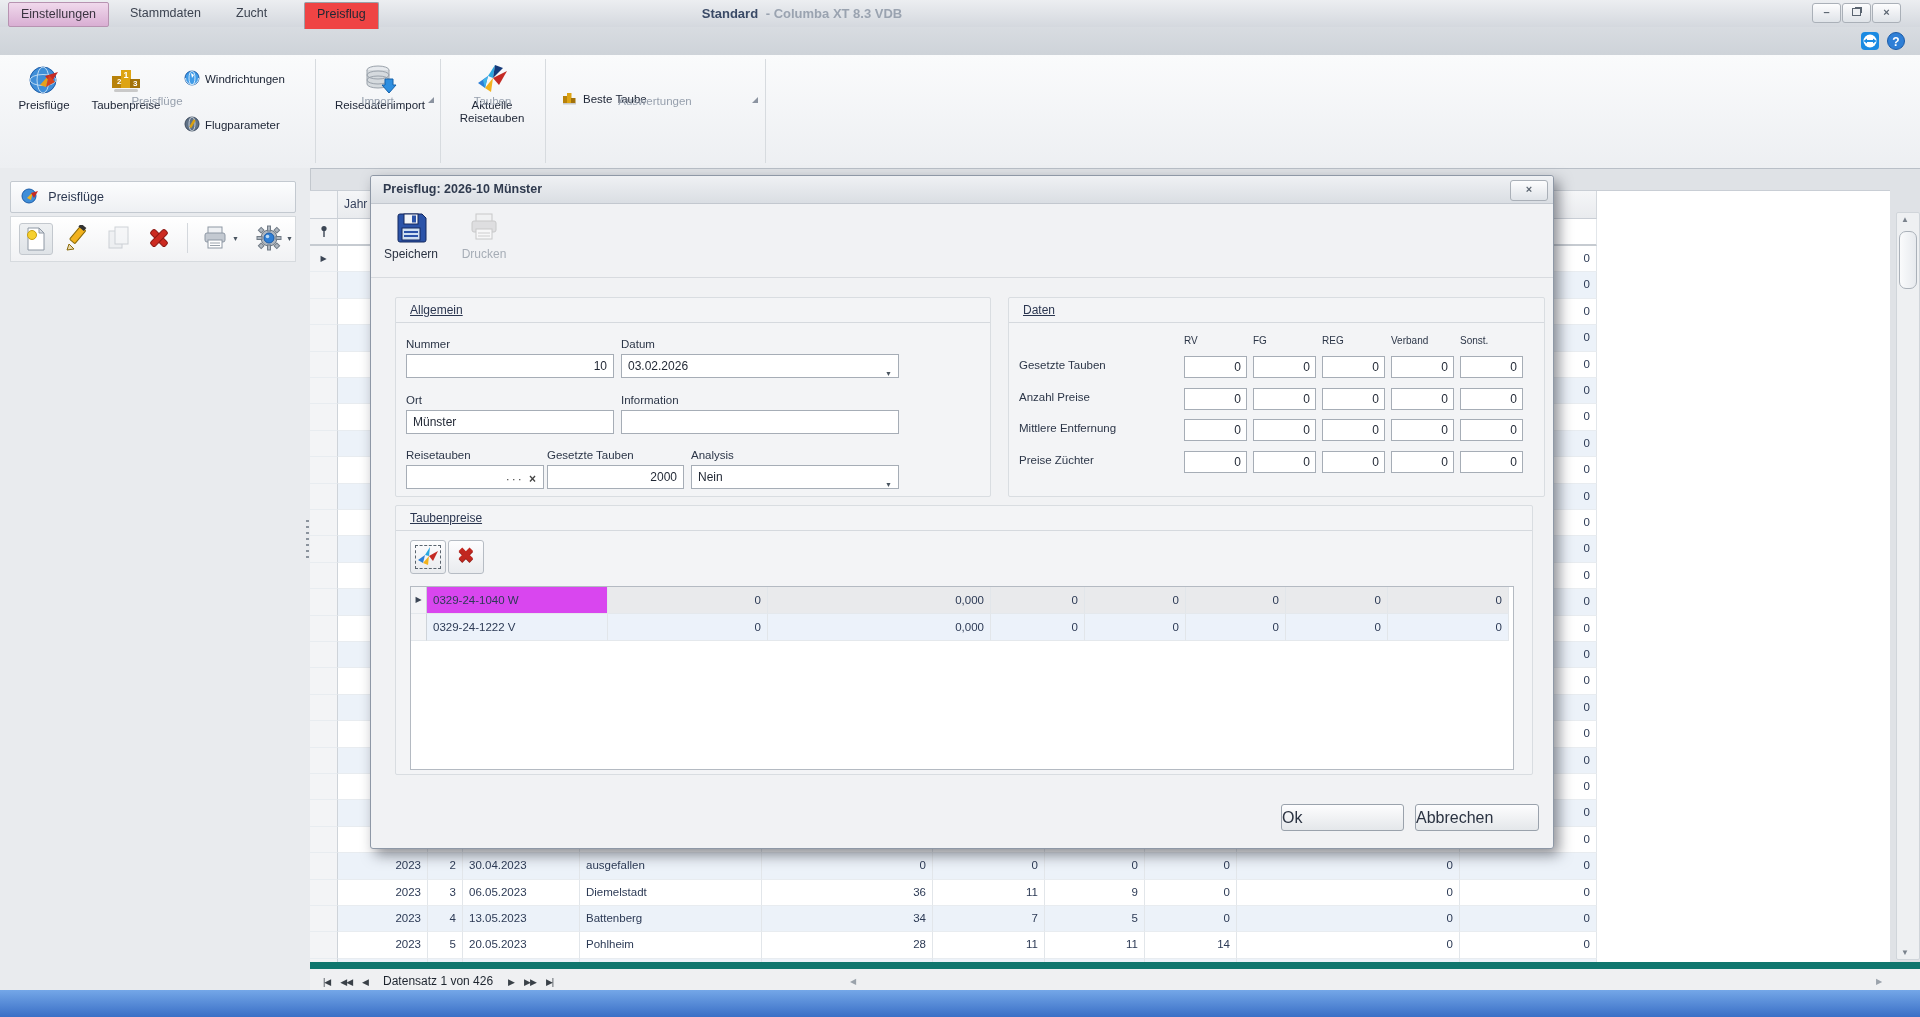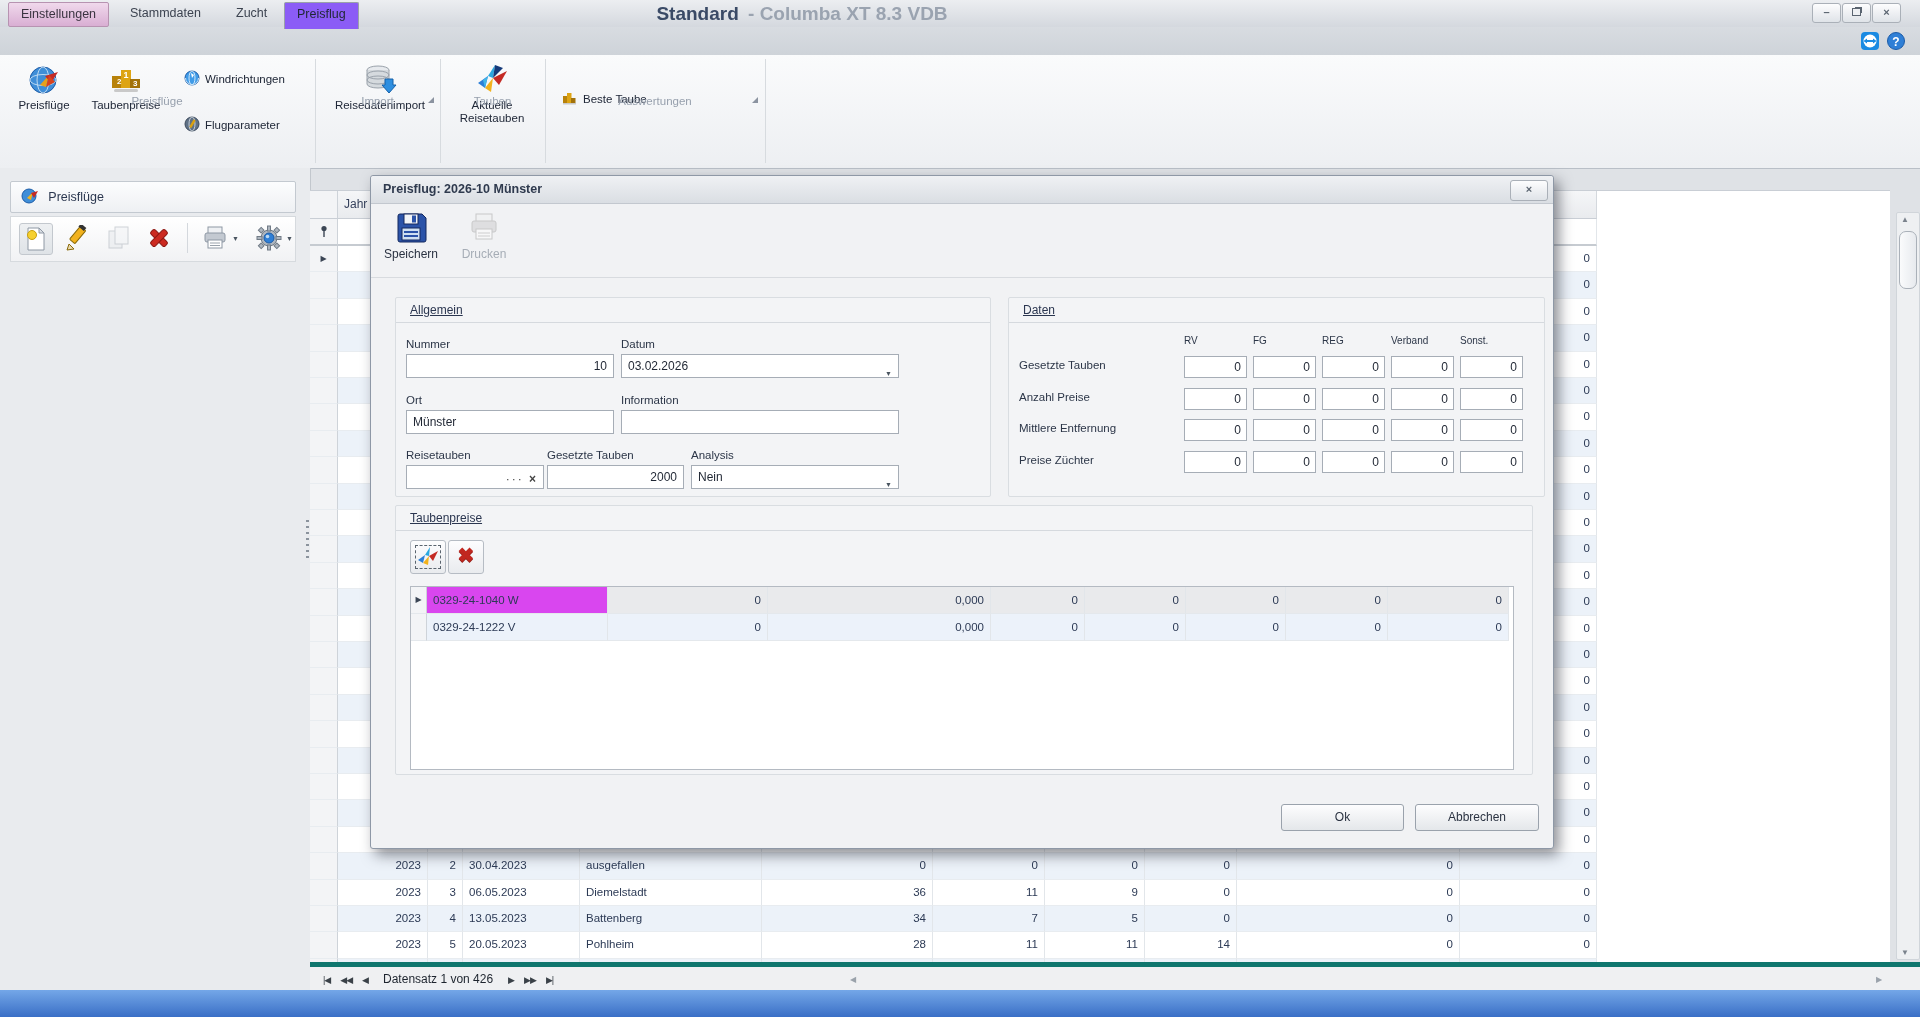--- a/index.html
+++ b/index.html
@@ -1,33 +1,33 @@
 <!DOCTYPE html>
 <html><head>
 <meta charset="utf-8">
 <style>
   html,body{margin:0;padding:0;}
   body{font-family:"Liberation Sans",sans-serif;width:1920px;height:1017px;overflow:hidden;background:#dfe2e6;position:relative;font-size:12px;color:#2c3648;}
   #stage{position:absolute;inset:0;width:1920px;height:1017px;overflow:hidden;}
   .abs{position:absolute;}
   
   #titlebar{left:0;top:0;width:1920px;height:27px;background:linear-gradient(#eceef1,#d4d8de);}
-  #app-title{left:0;top:0;width:1604px;height:27px;text-align:center;line-height:27px;font-size:19px;}
+  #app-title{left:0;top:0;width:1604px;height:27px;text-align:center;line-height:27px;font-size:13px;}
   #app-title .t1{font-weight:bold;color:#3a4a66;}
   #app-title .t2{color:#9aa3b0;font-weight:bold;margin-left:4px;}
   .winbtn{top:3px;width:27px;height:18px;border:1px solid #aab0b8;border-radius:3px;background:linear-gradient(#fdfdfe,#dfe3e8);color:#5a6470;text-align:center;line-height:16px;font-size:11px;font-weight:bold;cursor:pointer;}
   #btn-min{left:1812px;} #btn-max{left:1842px;} #btn-close{left:1872px;}
   #btn-max .sq{display:inline-block;width:7px;height:6px;border:1px solid #5a6470;background:#eef0f3;margin-top:4px;box-shadow:2px -2px 0 -1px #5a6470;}
   #logo{left:8px;top:3px;width:22px;height:20px;}
   
   #tabrow{left:0;top:27px;width:1920px;height:28px;background:linear-gradient(#d8dce1,#ced3d9);}
   .tab{top:2px;height:23px;line-height:23px;padding:0 12px;font-size:12.5px;color:#3c4350;cursor:pointer;}
   #tab-einstellungen{left:8px;background:linear-gradient(#f0d9ec,#d9aed3);border:1px solid #b793b1;border-radius:2px;color:#3a3440;}
   #tab-stammdaten{left:118px;} #tab-zucht{left:224px;}
-  #tab-preisflug{left:284px;top:2px;height:26px;background:#8b5cf6;border:1px solid #9aa1a9;border-bottom:none;border-radius:2px 2px 0 0;color:#1f2733;}
+  #tab-preisflug{left:304px;top:2px;height:26px;background:#ef4444;border:1px solid #9aa1a9;border-bottom:none;border-radius:2px 2px 0 0;color:#1f2733;}
   #tr-icon1{left:1860px;top:31px;width:20px;height:20px;cursor:pointer;}
   #tr-icon2{left:1886px;top:31px;width:20px;height:20px;cursor:pointer;}
   
   #ribbon{left:0;top:55px;width:1920px;height:113px;background:linear-gradient(#fafbfc,#edeff2);border-bottom:1px solid #b9bfc7;}
   .rib-sep{top:4px;width:1px;height:104px;background:#d7dbdf;}
   .rib-group-label{top:93px;height:16px;line-height:16px;text-align:center;color:#97a0ad;font-size:11.5px;}
   .launcher{top:97px;width:0;height:0;border-left:6px solid transparent;border-bottom:6px solid #8b93a0;cursor:pointer;}
   .bigitem{top:4px;width:84px;height:88px;text-align:center;cursor:pointer;border-radius:3px;}
   .bigitem .ic{margin:4px auto 2px;width:34px;height:34px;}
   .bigitem .lbl{font-size:11.5px;color:#202838;line-height:13px;}
@@ -59,21 +59,21 @@
   .grow.data>div{line-height:25px;}
   .grow.alt>div{background:#ecf2f9;}
   .grow .mk{background:#f3f4f6 !important;border-right:1px solid #ced3d9 !important;color:#3b4554;font-size:8px;text-align:center;padding:0;}
   .cr{text-align:right;} .cl{text-align:left;}
   
   #vscroll{left:1896px;top:212px;width:22px;height:746px;background:#eef0f2;border:1px solid #d0d5da;border-radius:2px;}
   #vs-up{position:absolute;left:4px;top:2px;font-size:8px;color:#7a828c;}
   #vs-dn{position:absolute;left:4px;bottom:2px;font-size:8px;color:#7a828c;}
   #vs-thumb{position:absolute;left:2px;top:18px;width:16px;height:56px;background:linear-gradient(90deg,#fafbfc,#e7eaee);border:1px solid #aab1b9;border-radius:7px;}
   
-  #navstrip{left:310px;top:962px;width:1610px;height:28px;background:#eff0f2;border-top:5px solid #0f766e;}
+  #navstrip{left:310px;top:962px;width:1610px;height:28px;background:#eff0f2;border-top:7px solid #0f766e;}
   .navbtn{display:inline-block;margin:0 5px;font-size:9px;color:#3a4148;cursor:pointer;letter-spacing:-1px;}
   #nav-label{display:inline-block;font-size:12px;color:#1d242e;margin:0 10px;}
   #navstrip .inner{position:absolute;left:8px;top:5px;white-space:nowrap;}
   #hs-left{position:absolute;left:540px;top:8px;font-size:8px;color:#9aa2ab;}
   #hs-right{position:absolute;left:1566px;top:8px;font-size:8px;color:#9aa2ab;}
   
   #statusbar{left:0;top:990px;width:1920px;height:27px;background:linear-gradient(#74a7e8,#3a6fc6);}
   
   #dialog{left:370px;top:175px;width:1182px;height:672px;background:#f1f2f4;border:1px solid #8e98a6;border-radius:3px;box-shadow:5px 6px 14px rgba(45,50,60,.55);}
   #dlg-titlebar{position:absolute;left:0;top:0;width:100%;height:27px;background:linear-gradient(#eff1f4,#dadee3);border-bottom:1px solid #c3c8cf;border-radius:3px 3px 0 0;}
@@ -105,21 +105,21 @@
   .tpbtn .bigx{position:absolute;left:0;top:2px;width:100%;text-align:center;font-size:20px;font-weight:bold;color:#c1271f;text-shadow:0 1px 0 #8e1812;}
   #tp-table{position:absolute;left:14px;top:80px;width:1104px;height:184px;background:#fff;border:1px solid #b4bac2;box-sizing:border-box;overflow:hidden;}
   .tprow{display:grid;grid-template-columns:16px 181px 160px 223px 94px 101px 100px 102px 121px;width:1100px;}
   .tprow>div{box-sizing:border-box;border-right:1px solid #e2e6ea;border-bottom:1px solid #e4e8ec;font-size:11.5px;padding:0 6px;line-height:26px;white-space:nowrap;overflow:hidden;color:#2c3a55;}
   #tp-head>div{background:linear-gradient(#f4f5f7,#e8eaed);border-right:1px solid #d4d8dd;border-bottom:1px solid #c2c7cd;color:#333f55;line-height:25px;}
   .tprow.sel>div{background:#e9eaec;}
   .tprow.sel>div.focuscell{background:#d946ef;}
   .tprow.alt2>div{background:#ecf2fa;}
   .tprow .mk{padding:0;text-align:center;font-size:8px;color:#3b4554;background:#f3f4f6 !important;border-right:1px solid #ced3d9;}
   
-  .dlgbtn{position:absolute;top:628px;height:27px;box-sizing:border-box;border:1px solid #9aa2ac;border-radius:3px;background:linear-gradient(#fdfdfe,#e4e7ea);text-align:center;line-height:25px;font-size:12px;color:#2b3342;cursor:pointer;}
+  .dlgbtn{position:absolute;top:628px;height:27px;box-sizing:border-box;border:1px solid #9aa2ac;border-radius:3px;background:linear-gradient(#fdfdfe,#e4e7ea);line-height:25px;font-size:16px;color:#2b3342;cursor:pointer;}
   #btn-ok{left:910px;width:123px;} #btn-cancel{left:1044px;width:124px;}
 </style>
 </head>
 <body>
 
 <div id="stage">
 
   <div class="abs" id="titlebar"></div>
   <div class="abs" id="logo">
     <svg viewBox="0 0 24 22">

